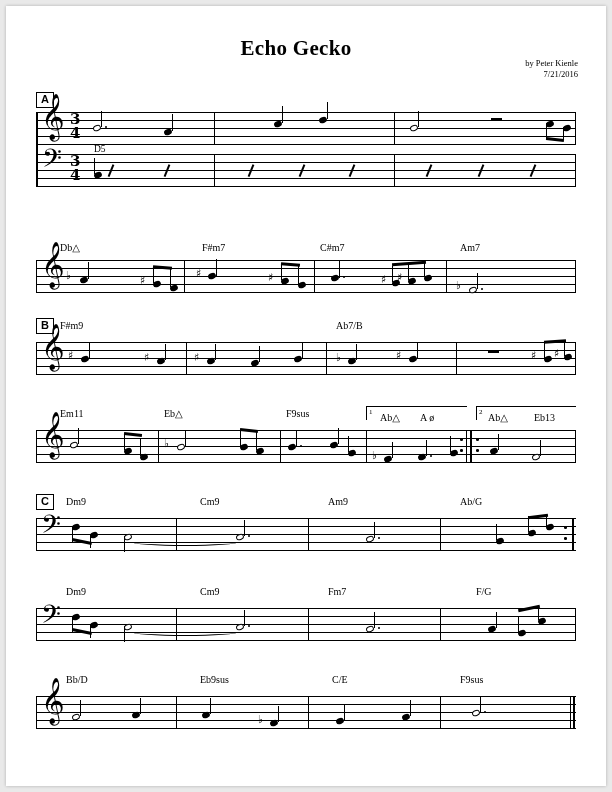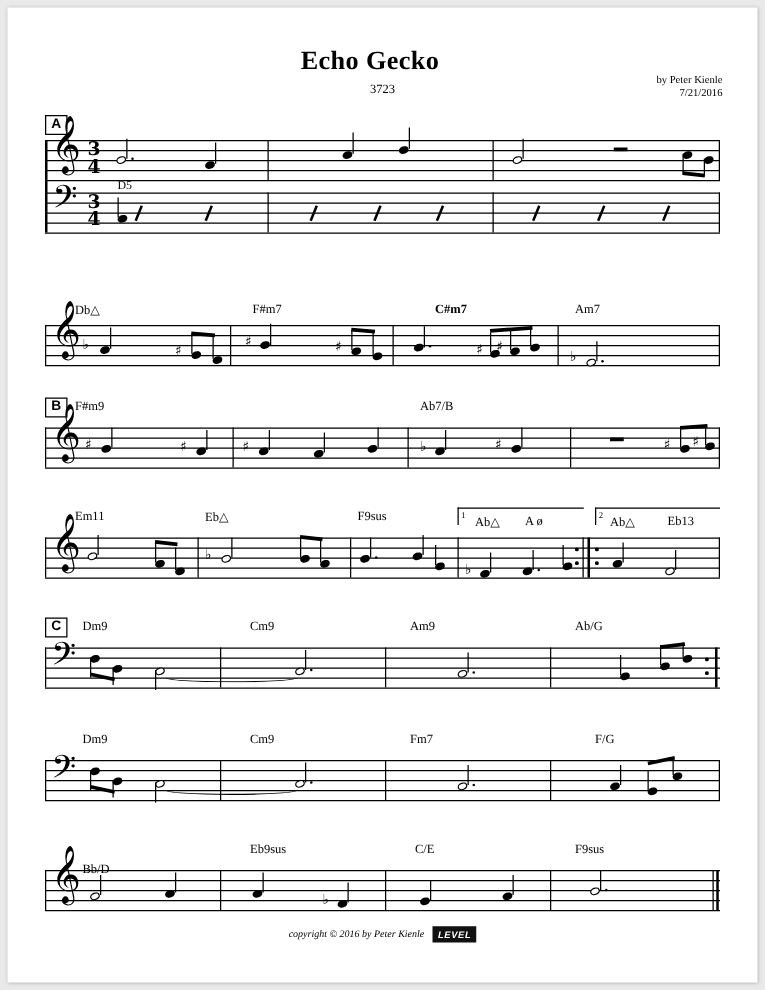--- a/index.html
+++ b/index.html
@@ -112,21 +112,20 @@
     display:block;
   }
   .beam { position:absolute; height:2.6px; background:#000; }
 </style>
 </head>
 <body>
 
 <div class="page">
 
   <div class="title">Echo Gecko</div>
-  <div class="subtitle">3723</div>
   <div class="credit">
     <div>by Peter Kienle</div>
     <div>7/21/2016</div>
   </div>
 
   <div class="system" style="top:86px; height:86px;">
     <div class="rehearsal" style="left:0px; top:0px;">A</div>
 
     <div class="staff" style="top:20px;">
       <div class="ln l0"></div>
@@ -225,21 +224,21 @@
     </div>
     <div class="barline" style="left:0px; top:18px; height:32px;"></div>
     <div class="barline" style="left:148px; top:18px; height:32px;"></div>
     <div class="barline" style="left:278px; top:18px; height:32px;"></div>
     <div class="barline" style="left:410px; top:18px; height:32px;"></div>
     <div class="barline" style="left:539px; top:18px; height:32px;"></div>
     <div class="clef-treble" style="left:5px; top:2px;">𝄞</div>
 
     <div class="chord" style="left:24px; top:0px;">Db△</div>
     <div class="chord" style="left:166px; top:0px;">F#m7</div>
-    <div class="chord" style="left:312px; top:0px;font-weight:bold;">C#m7</div>
+    <div class="chord" style="left:284px; top:0px;">C#m7</div>
     <div class="chord" style="left:424px; top:0px;">Am7</div>
 
     <div class="acc-sign" style="left:30px; top:28px;">♭</div>
     <div class="note">
       <div class="head" style="left:44px; top:35px;"></div>
       <div class="stem" style="left:52px; top:20px; height:17px;"></div>
     </div>
     <div class="acc-sign" style="left:104px; top:33px;">♯</div>
     <div class="note">
       <div class="head" style="left:117px; top:39px;"></div>
@@ -611,21 +610,21 @@
         <div class="ln l4"></div>
     </div>
     <div class="barline" style="left:0px; top:24px; height:32px;"></div>
     <div class="barline" style="left:140px; top:24px; height:32px;"></div>
     <div class="barline" style="left:272px; top:24px; height:32px;"></div>
     <div class="barline" style="left:404px; top:24px; height:32px;"></div>
     <div class="barline" style="left:534px; top:24px; height:32px;"></div>
     <div class="barline thick" style="left:537px; top:24px; height:32px;"></div>
     <div class="clef-treble" style="left:5px; top:8px;">𝄞</div>
 
-    <div class="chord" style="left:30px; top:18px;">Bb/D</div>
+    <div class="chord" style="left:30px; top:2px;">Bb/D</div>
     <div class="chord" style="left:164px; top:2px;">Eb9sus</div>
     <div class="chord" style="left:296px; top:2px;">C/E</div>
     <div class="chord" style="left:424px; top:2px;">F9sus</div>
 
     <div class="note">
       <div class="head open" style="left:36px; top:42px;"></div>
       <div class="stem" style="left:44px; top:28px; height:16px;"></div>
     </div>
     <div class="note">
       <div class="head" style="left:96px; top:40px;"></div>
@@ -651,18 +650,14 @@
       <div class="stem" style="left:374px; top:28px; height:16px;"></div>
     </div>
 
     <div class="note">
       <div class="head open" style="left:436px; top:38px;"></div>
       <div class="stem" style="left:444px; top:24px; height:16px;"></div>
       <div class="dot" style="left:448px; top:39px;"></div>
     </div>
   </div>
 
-  <div class="footer">
-    <span>copyright © 2016 by Peter Kienle</span>
-    <span class="logo">LEVEL</span>
-  </div>
 
 </div>
 
 </body></html>

